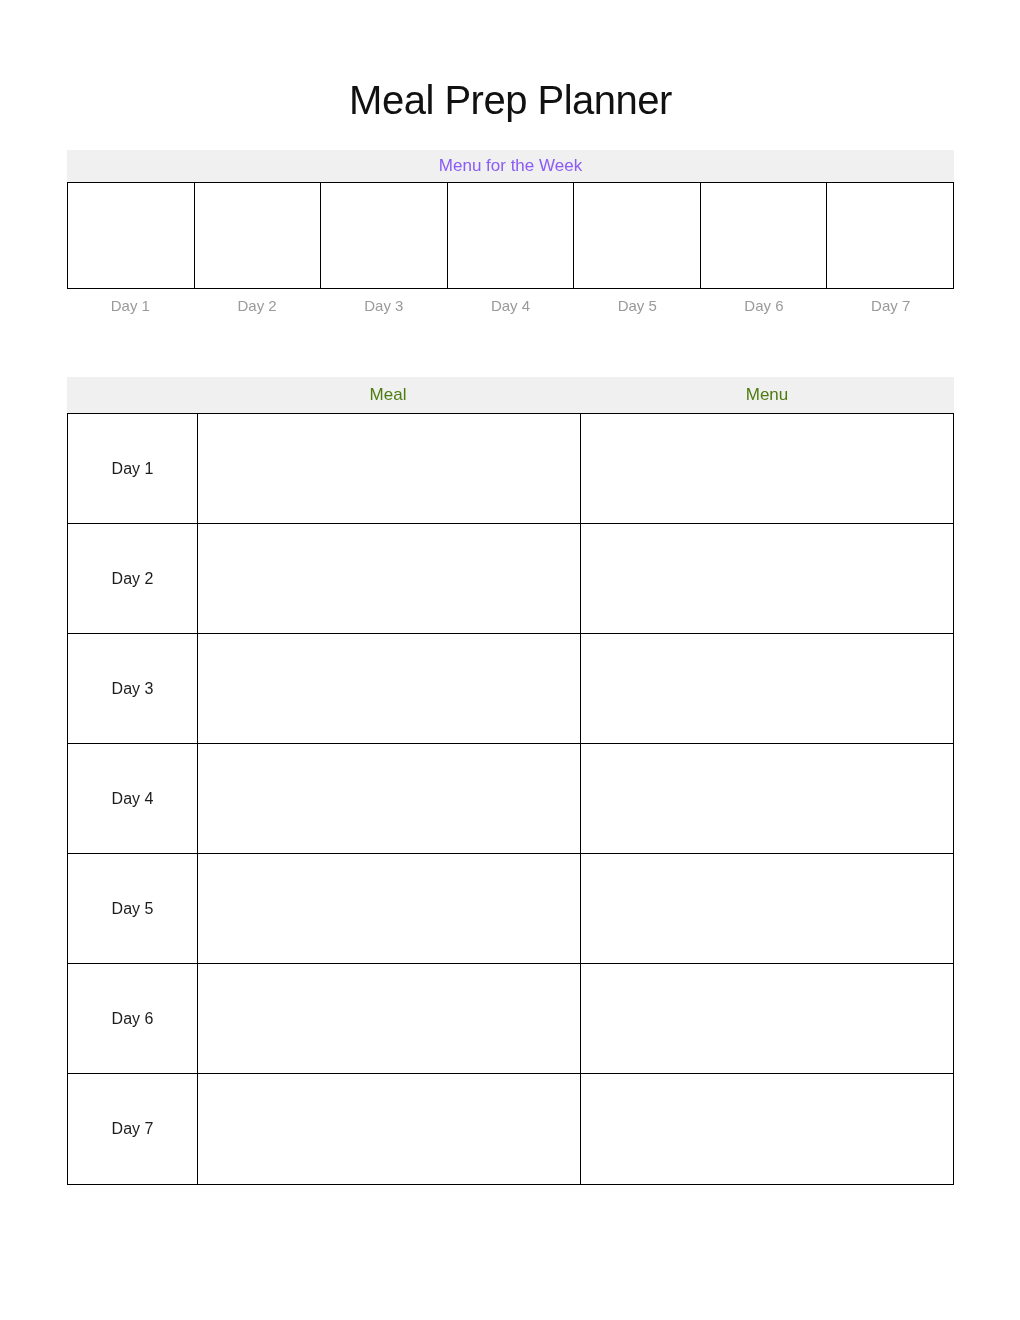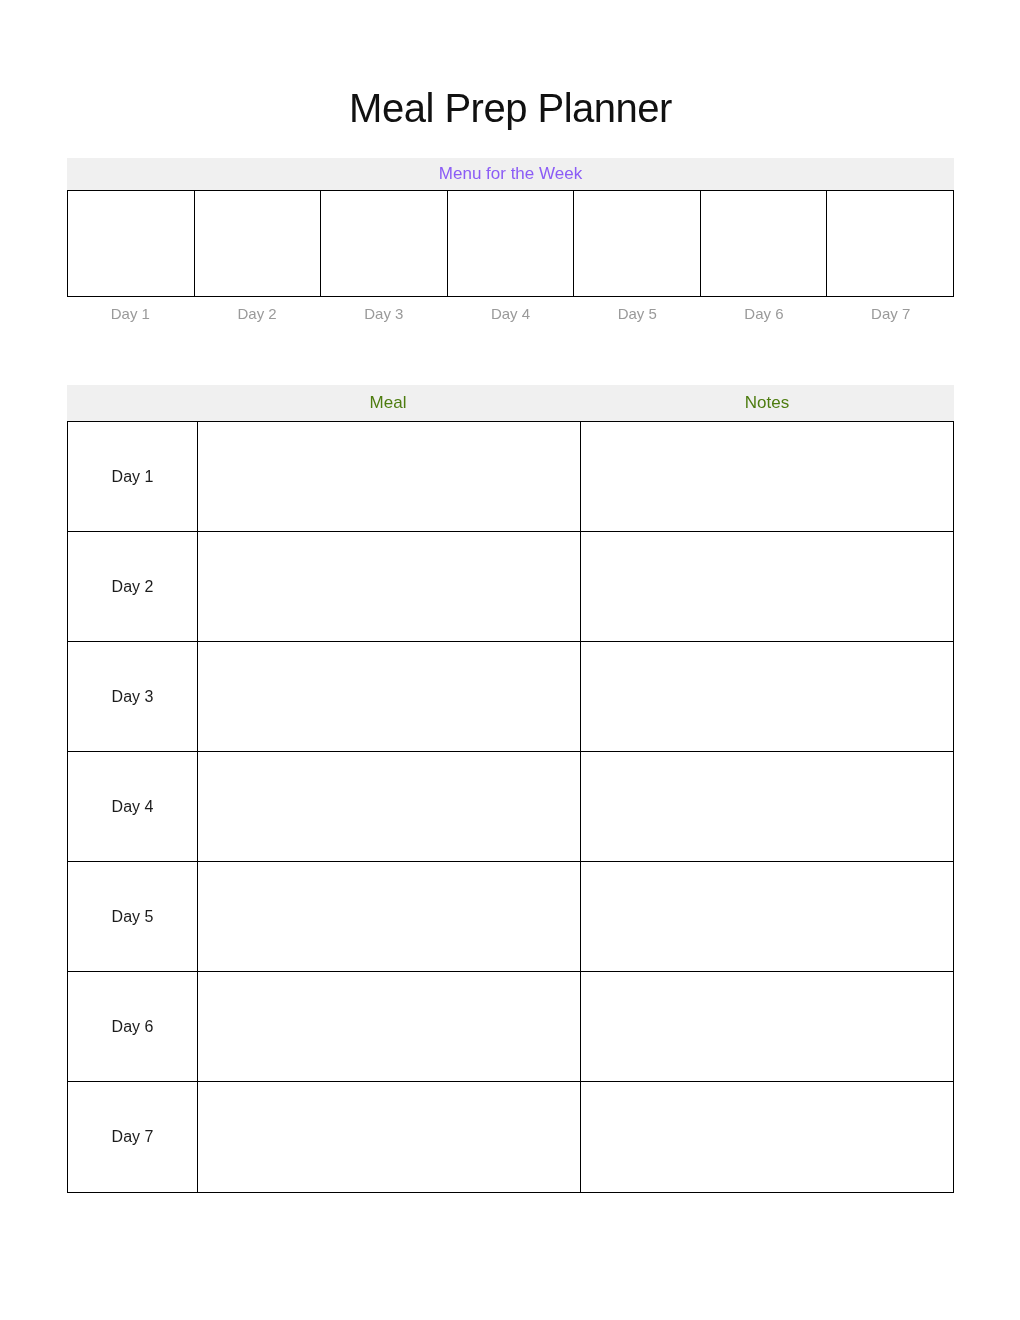--- a/index.html
+++ b/index.html
@@ -7,21 +7,20 @@
     width: 1020px;
     height: 1320px;
     background: #ffffff;
     font-family: "Liberation Sans", sans-serif;
     color: #1c1c1c;
     overflow: hidden;
   }
   .sheet {
     width: 887px;
     margin-left: 67px;
-    margin-top: 8px;
   }
   
   .page-title {
     padding-top: 76px;
     font-size: 40px;
     line-height: 48px;
     font-weight: 500;
     text-align: center;
     color: #111111;
     letter-spacing: -0.5px;
@@ -132,21 +131,21 @@
     <div class="menu-day-label">Day 3</div>
     <div class="menu-day-label">Day 4</div>
     <div class="menu-day-label">Day 5</div>
     <div class="menu-day-label">Day 6</div>
     <div class="menu-day-label">Day 7</div>
   </div>
 
   <div class="planner-header">
     <div class="col-day"></div>
     <div class="col-meal">Meal</div>
-    <div class="col-notes">Notes</div>
+    <div class="col-notes">Menu</div>
   </div>
 
   <div class="planner-table">
     <div class="planner-row">
       <div class="cell-day">Day 1</div>
       <div class="cell-meal"></div>
       <div class="cell-notes"></div>
     </div>
     <div class="planner-row">
       <div class="cell-day">Day 2</div>

